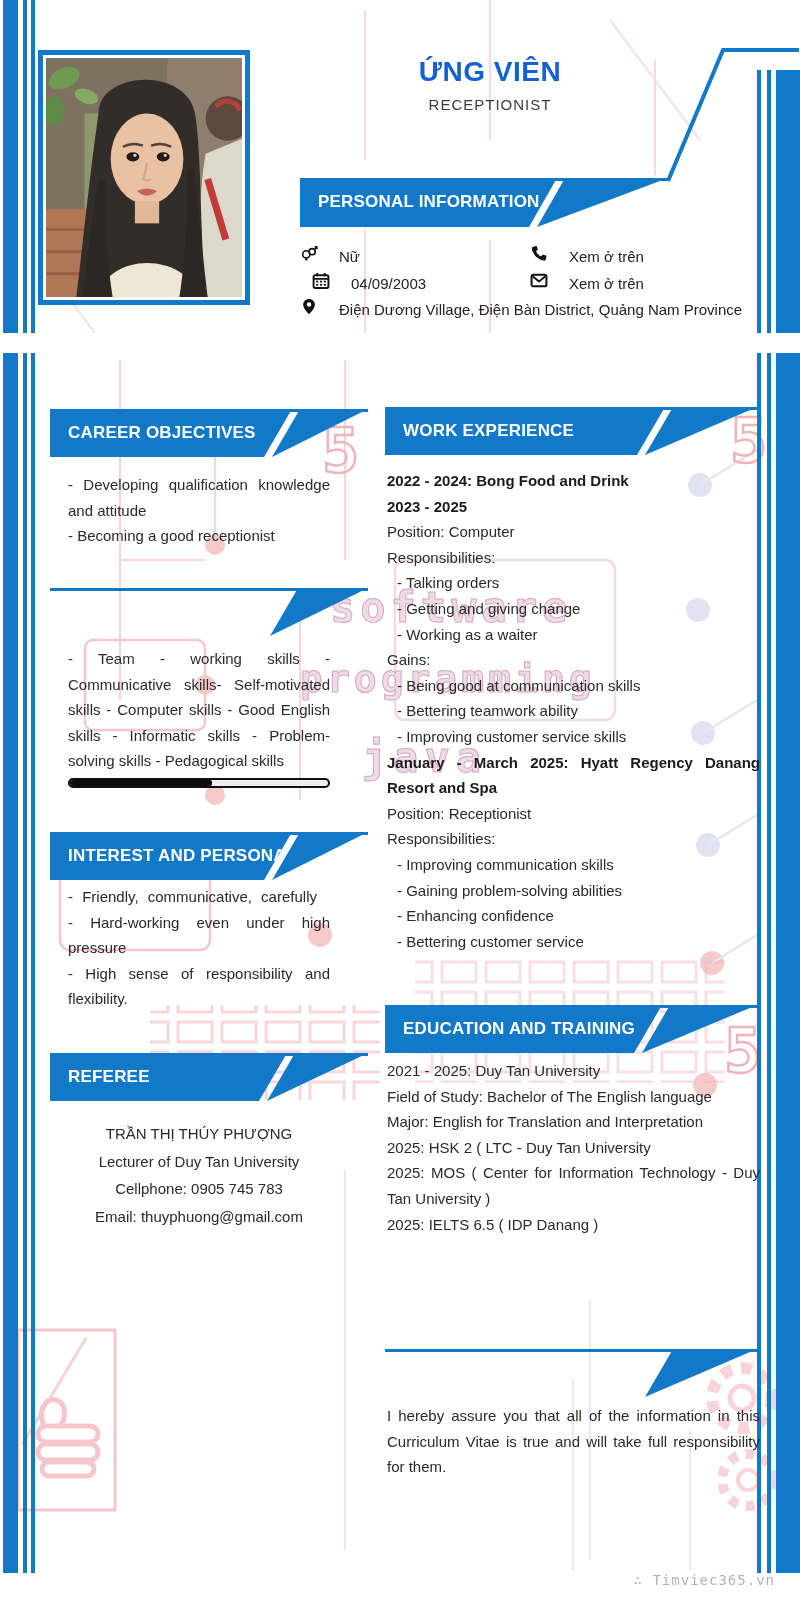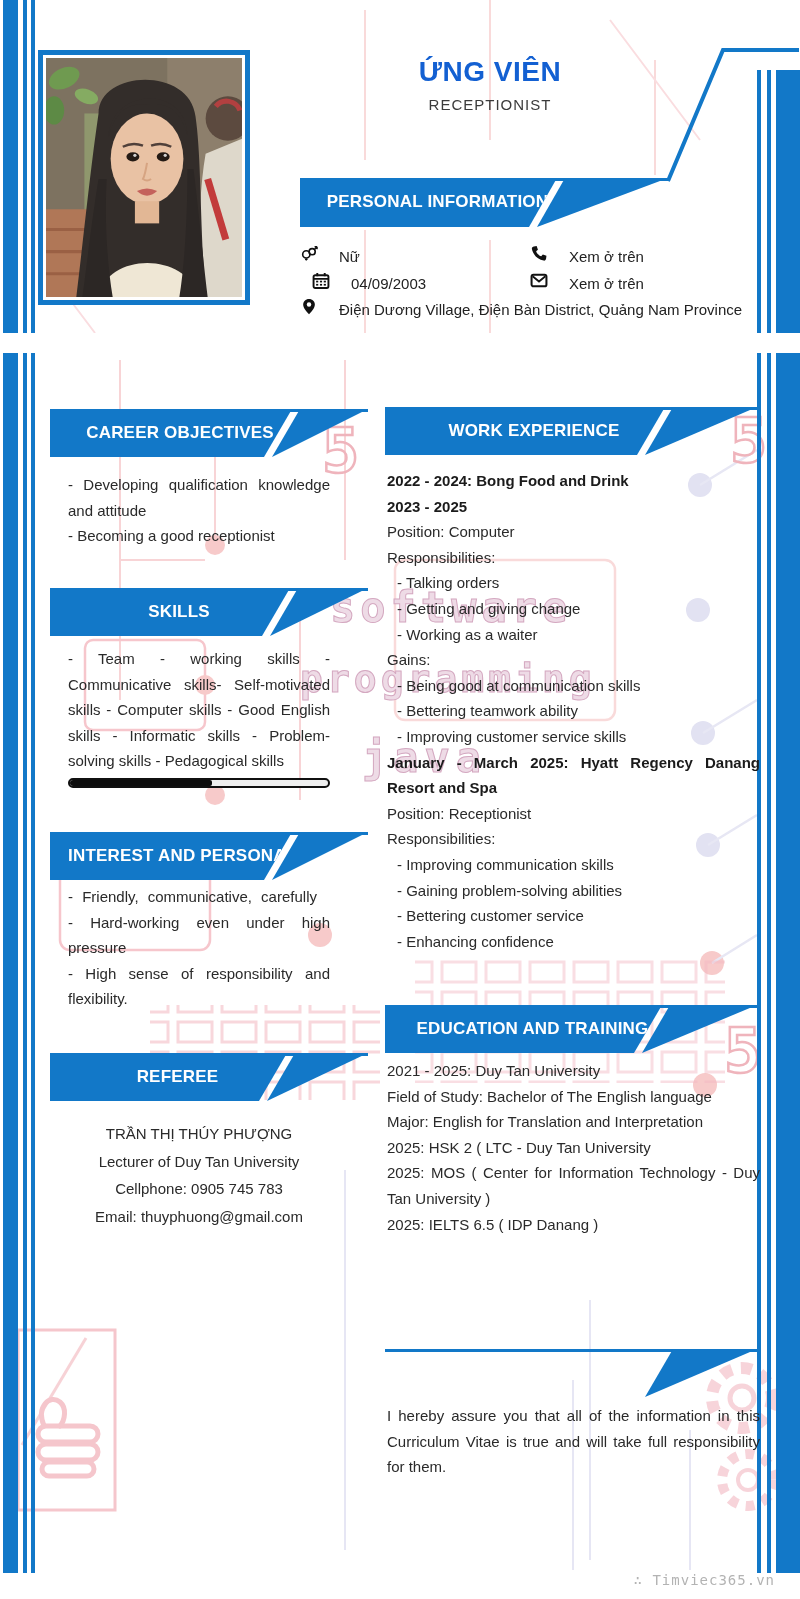--- a/index.html
+++ b/index.html
@@ -15,21 +15,21 @@
   
   .photo-frame{position:absolute;left:38px;top:50px;width:212px;height:255px;
                border:5px solid var(--blue);background:#fff;padding:3px;box-sizing:border-box;}
   .photo-frame svg{display:block;width:196px;height:239px;}
   
   .name{position:absolute;left:280px;top:56px;width:420px;text-align:center;
         font-size:28px;font-weight:bold;color:var(--name-blue);letter-spacing:.5px;}
   .jobtitle{position:absolute;left:280px;top:96px;width:420px;text-align:center;
         font-size:15px;color:#3b3b3b;letter-spacing:1px;}
   
-  .sec-head{position:absolute;height:48px;text-align:center;}
+  .sec-head{position:absolute;height:48px;}
   .sh-line{position:absolute;left:0;right:0;top:0;height:3px;background:var(--blue);}
   .sh-tail{position:absolute;left:calc(var(--bw) - 20px);right:0;top:0;height:100%;
            background:var(--blue);clip-path:polygon(28px 0,100% 0,0 100%);}
   .sh-banner{position:absolute;left:0;top:0;height:100%;width:var(--bw);background:var(--blue);
            clip-path:polygon(0 0,100% 0,calc(100% - 28px) 100%,0 100%);
            color:#fff;font-weight:bold;font-size:17px;line-height:48px;padding-left:18px;
            box-sizing:border-box;white-space:nowrap;overflow:hidden;letter-spacing:.2px;}
   
   .pi-row{position:absolute;display:flex;gap:21px;align-items:flex-start;font-size:15px;color:#222;}
   .pi-row .ic{flex:0 0 18px;height:17px;margin-top:1px;}
@@ -243,21 +243,20 @@
       <div class="sh-banner"><span>CAREER OBJECTIVES</span></div>
     </div>
     <div class="col-block left-w" style="left:68px;top:472px;">
       <p>- Developing qualification knowledge and attitude</p>
       <p>- Becoming a good receptionist</p>
     </div>
 
     <div class="sec-head" style="left:50px;top:588px;width:318px;--bw:240px;">
       <div class="sh-line"></div>
       <div class="sh-tail"></div>
-      <div class="sh-banner"><span>SKILLS</span></div>
     </div>
     <div class="col-block left-w" style="left:68px;top:646px;">
       <p>- Team - working skills - Communicative skills- Self-motivated skills - Computer skills - Good English skills - Informatic skills - Problem-solving skills - Pedagogical skills</p>
     </div>
     <div class="skill-bar">
       <div class="skill-fill" style="width: 55%;"></div>
     </div>
 
     <div class="sec-head" style="left:50px;top:832px;width:318px;--bw:242px;">
       <div class="sh-line"></div>
@@ -297,22 +296,22 @@
       <p class="wl indent">- Working as a waiter</p>
       <p class="wl">Gains:</p>
       <p class="wl indent">- Being good at communication skills</p>
       <p class="wl indent">- Bettering teamwork ability</p>
       <p class="wl indent">- Improving customer service skills</p>
       <p class="wl bold">January - March 2025: Hyatt Regency Danang Resort and Spa</p>
       <p class="wl">Position: Receptionist</p>
       <p class="wl">Responsibilities:</p>
       <p class="wl indent">- Improving communication skills</p>
       <p class="wl indent">- Gaining problem-solving abilities</p>
+      <p class="wl indent">- Enhancing confidence</p>
       <p class="wl indent">- Bettering customer service</p>
-      <p class="wl indent">- Enhancing confidence</p>
     </div>
 
     <div class="sec-head" style="left:385px;top:1005px;width:372px;--bw:277px;">
       <div class="sh-line"></div>
       <div class="sh-tail"></div>
       <div class="sh-banner"><span>EDUCATION AND TRAINING</span></div>
     </div>
     <div class="col-block right-w" style="left:387px;top:1058px;">
       <p>2021 - 2025: Duy Tan University</p>
       <p>Field of Study: Bachelor of The English language</p>

